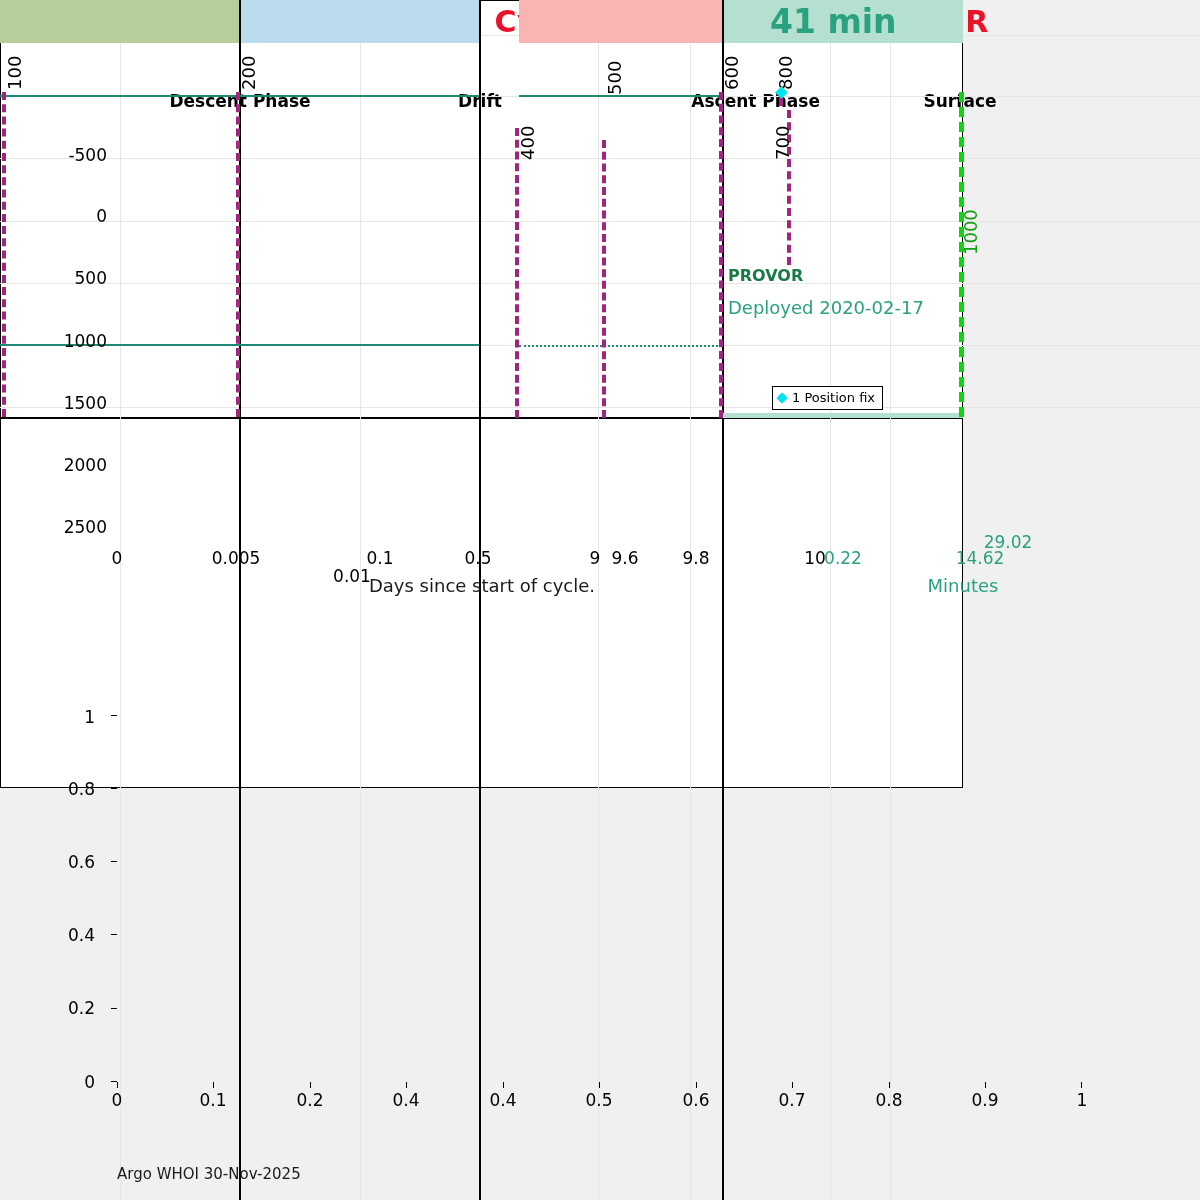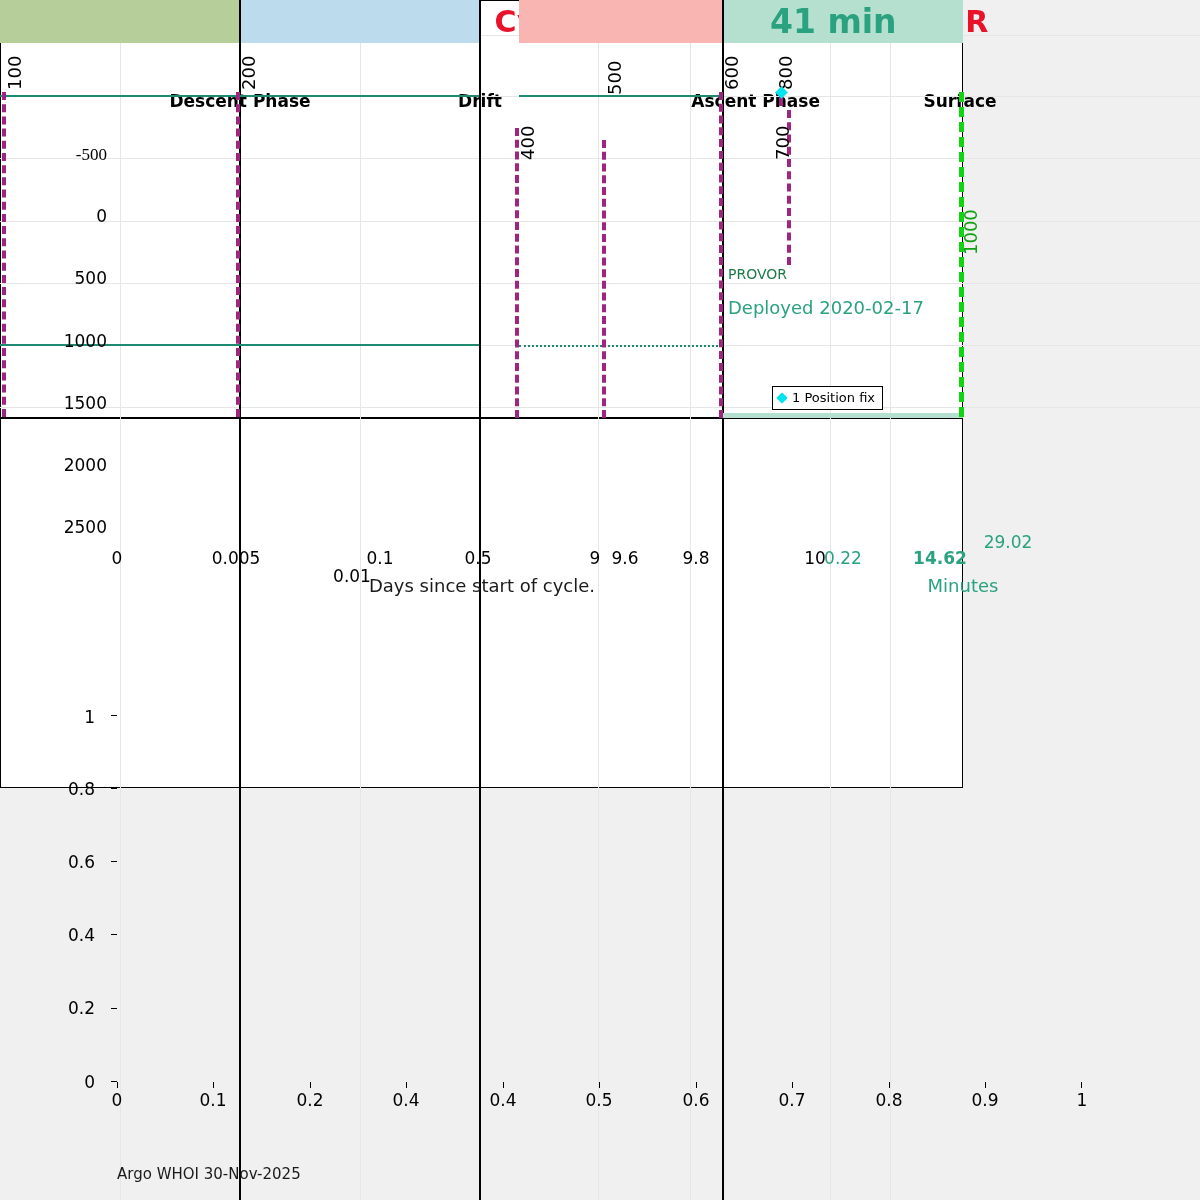--- a/index.html
+++ b/index.html
@@ -139,22 +139,22 @@
     position: absolute;
     font-size: 33px;
     font-weight: bold;
     color: #2aa27f;
     white-space: nowrap;
   }
 
   
   #float-type {
     position: absolute;
-    font-size: 14px;
-    font-weight: normal;
+    font-size: 16px;
+    font-weight: bold;
     color: #1a7a47;
   }
   #deploy-text {
     position: absolute;
     font-size: 18px;
     color: #2aa27f;
     white-space: nowrap;
     text-align: center;
   }
 
@@ -282,40 +282,40 @@
 
   <div id="float-type" style="left:728px; top:266px;">PROVOR</div>
   <div id="deploy-text" style="left:728px; top:297px;">Deployed 2020-02-17</div>
 
   <div id="legend" style="left:772px; top:370px;margin-top:16px;">
     <span class="diamond"></span>
     <span>1 Position fix</span>
   </div>
 </div>
 
-<div class="ylab-box" style="left:7px; top:145px;font-family:Liberation Serif, serif;">-500</div>
+<div class="ylab-box" style="left:7px; top:145px;">-500</div>
 <div class="ylab-box" style="left:7px; top:206px;">0</div>
 <div class="ylab-box" style="left:7px; top:268px;">500</div>
 <div class="ylab-box" style="left:7px; top:331px;">1000</div>
 <div class="ylab-box" style="left:7px; top:393px;">1500</div>
 <div class="ylab-box" style="left:7px; top:455px;">2000</div>
 <div class="ylab-box" style="left:7px; top:517px;">2500</div>
 
 <div class="xlab-box" style="left:57px;  top:548px;">0</div>
 <div class="xlab-box" style="left:176px; top:548px;">0.005</div>
 <div class="xlab-box" style="left:292px; top:548px;margin-top:18px;">0.01</div>
 <div class="xlab-box" style="left:320px; top:548px;">0.1</div>
 <div class="xlab-box" style="left:418px; top:548px;">0.5</div>
 <div class="xlab-box" style="left:535px; top:548px;">9</div>
 <div class="xlab-box" style="left:565px; top:548px;">9.6</div>
 <div class="xlab-box" style="left:636px; top:548px;">9.8</div>
 <div class="xlab-box" style="left:755px; top:548px;">10</div>
 
 <div class="xlab-box xlab-green" style="left:783px; top:548px;">0.22</div>
-<div class="xlab-box xlab-green" style="left:880px; top:548px;font-weight:bold;">14.62</div>
+<div class="xlab-box xlab-green" style="left:920px; top:548px;">14.62</div>
 <div class="xlab-box xlab-green" style="left:948px; top:532px;">29.02</div>
 
 <div id="xaxis-title">Days since start of cycle.</div>
 <div id="xaxis-title-2">Minutes</div>
 
 <div id="plot2"></div>
 
 <div class="tick2-y" style="left:-5px; top:1072px;">0</div>
 <div class="tick2-y" style="left:-5px; top:998px;">0.2</div>
 <div class="tick2-y" style="left:-5px; top:925px;">0.4</div>

